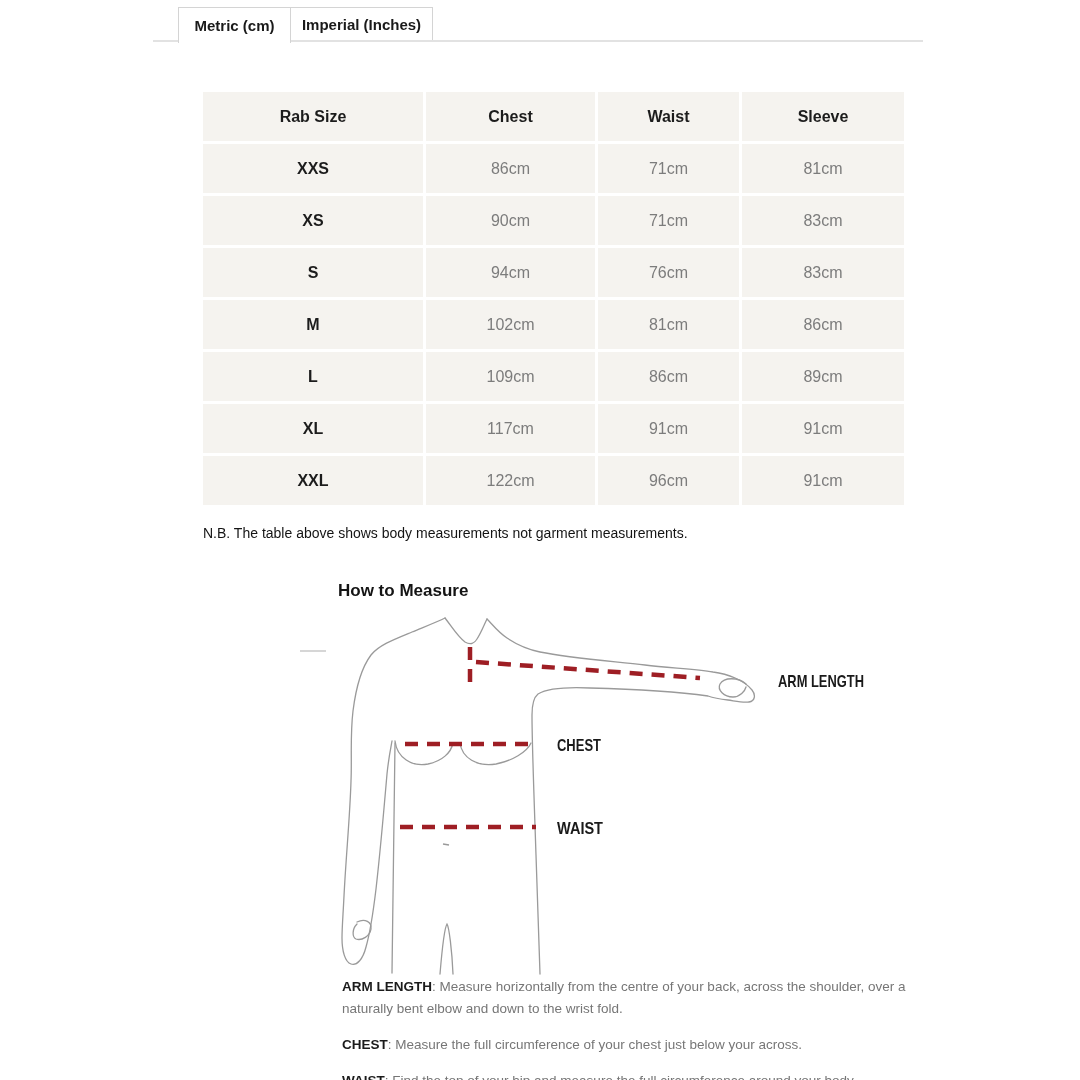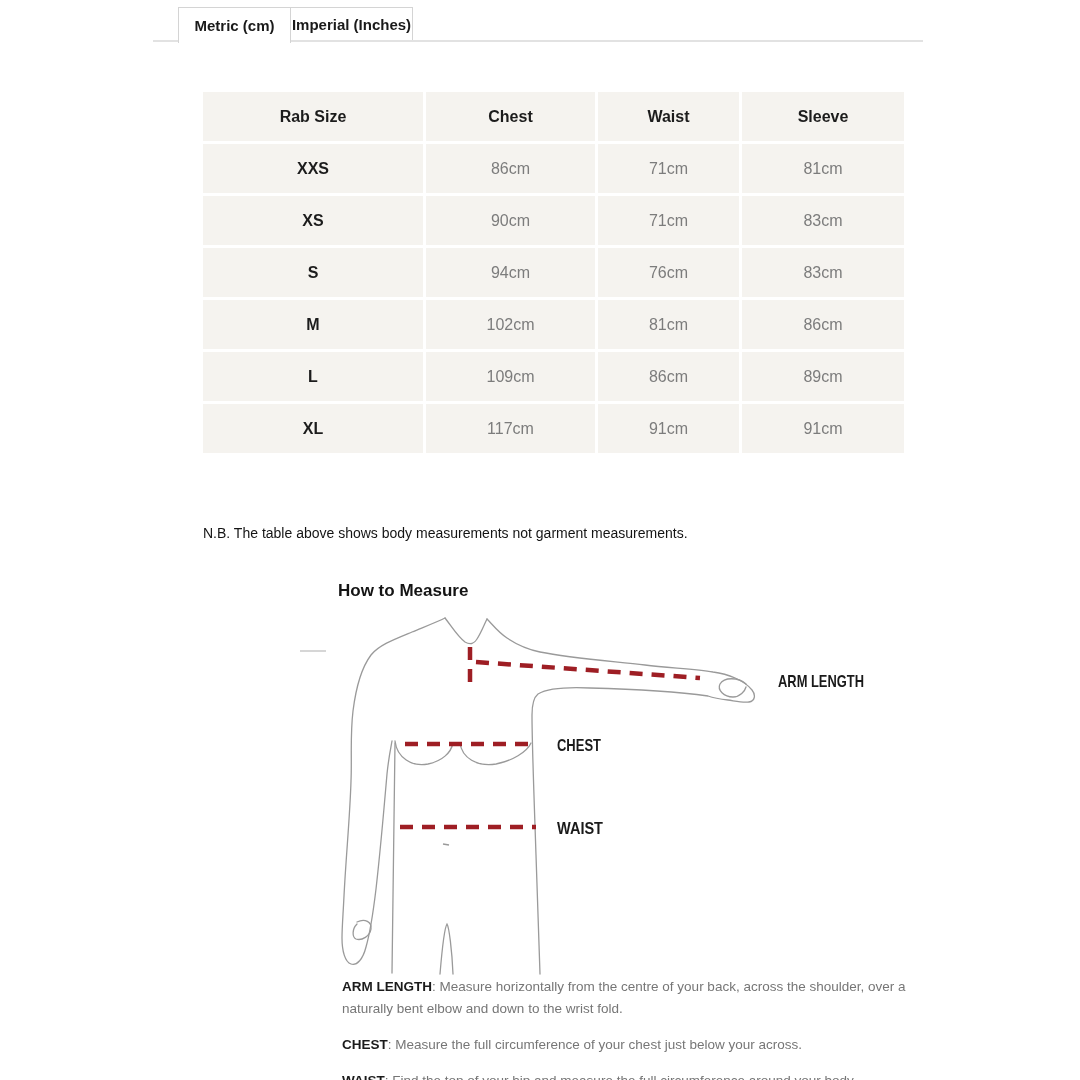--- a/index.html
+++ b/index.html
@@ -16,21 +16,21 @@
   .tab{
     position:absolute;top:7px;box-sizing:border-box;
     display:flex;align-items:center;justify-content:center;
     background:#ffffff;border:1px solid #d4d4d4;
     font-weight:bold;font-size:15px;color:#1a1a1a;cursor:pointer;
   }
   .tab.active{
     left:178px;width:113px;height:36px;border-bottom:none;z-index:2;
   }
   .tab.inactive{
-    left:290px;width:123px;height:34px;z-index:0;
+    left:290px;width:143px;height:34px;z-index:0;
   }
   
   table.size-table{
     position:absolute;left:200px;top:89px;
     border-collapse:separate;border-spacing:3px;
   }
   table.size-table td,table.size-table th{
     background:#f5f3ef;text-align:center;vertical-align:middle;
     height:49px;font-size:16px;padding:0;
   }
@@ -111,20 +111,26 @@
       <tr>
         <td class="size-col">L</td>
         <td>109cm</td>
         <td>86cm</td>
         <td>89cm</td>
       </tr>
       <tr>
         <td class="size-col">XL</td>
         <td>117cm</td>
         <td>91cm</td>
+        <td>91cm</td>
+      </tr>
+      <tr>
+        <td class="size-col">XXL</td>
+        <td>122cm</td>
+        <td>96cm</td>
         <td>91cm</td>
       </tr>
     </tbody>
 </table>
 
 <div class="nb-note">N.B. The table above shows body measurements not garment measurements.</div>
 
 <div class="htm-title">How to Measure</div>
 
 <div class="diagram">

